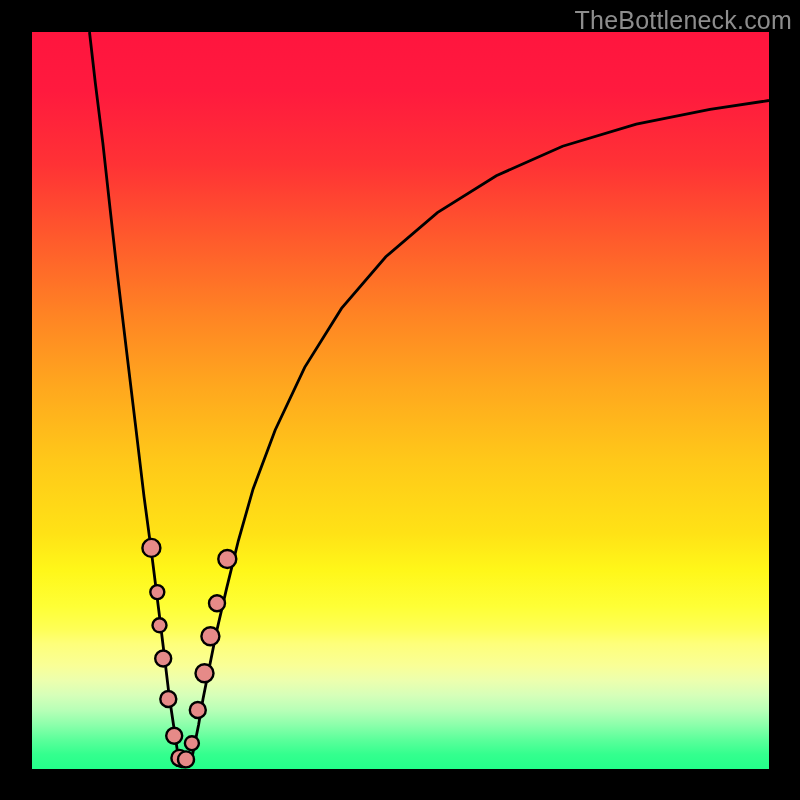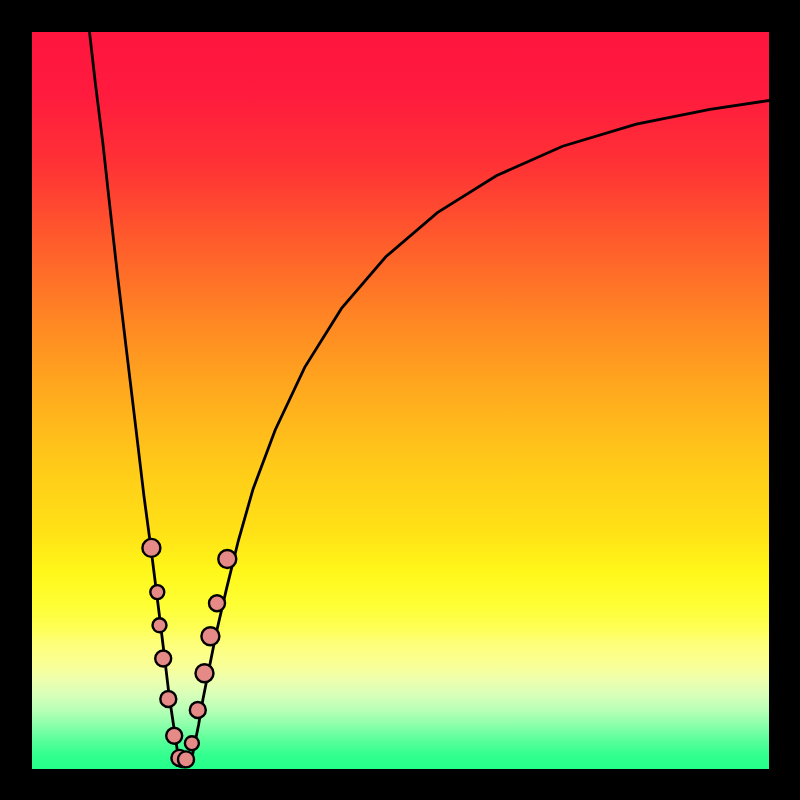--- a/index.html
+++ b/index.html
@@ -71,20 +71,21 @@
   circle.dot {
     fill: #e68a88;
     stroke: #000;
     stroke-width: 2.4;
   }
 </style>
 </head>
 <body>
 
 <div class="outer">
+  <div class="watermark">TheBottleneck.com</div>
   <div class="plot">
     <svg id="chart-svg" viewBox="0 0 737 737">
       <path id="curve" class="curve" d="M57.5 0.0 L63.4 51.6 L70.8 110.6 L78.1 176.9 L85.5 243.2 L94.3 316.9 L103.2 390.6 L112.0 464.3 L119.4 519.6 L126.8 578.5 L132.7 626.5 L137.1 663.3 L141.5 692.8 L145.9 722.3 L147.4 734.1 L149.6 734.8 L153.3 734.8 L156.2 734.1 L159.2 729.6 L162.1 714.9 L166.6 692.8 L171.0 667.0 L176.9 637.5 L184.3 600.7 L194.6 556.4 L206.4 508.5 L221.1 456.9 L243.2 398.0 L272.7 335.3 L309.5 276.4 L353.8 224.8 L405.4 180.6 L464.3 143.7 L530.6 114.2 L604.3 92.1 L678.0 77.4 L737.0 68.5"></path>
       <g id="dots">
           <circle class="dot" cx="119.4" cy="515.9" r="9"></circle>
           <circle class="dot" cx="125.3" cy="560.1" r="7"></circle>
           <circle class="dot" cx="127.5" cy="593.3" r="7"></circle>
           <circle class="dot" cx="131.2" cy="626.5" r="8"></circle>
           <circle class="dot" cx="136.3" cy="667.0" r="8"></circle>
           <circle class="dot" cx="142.2" cy="703.8" r="8"></circle>

